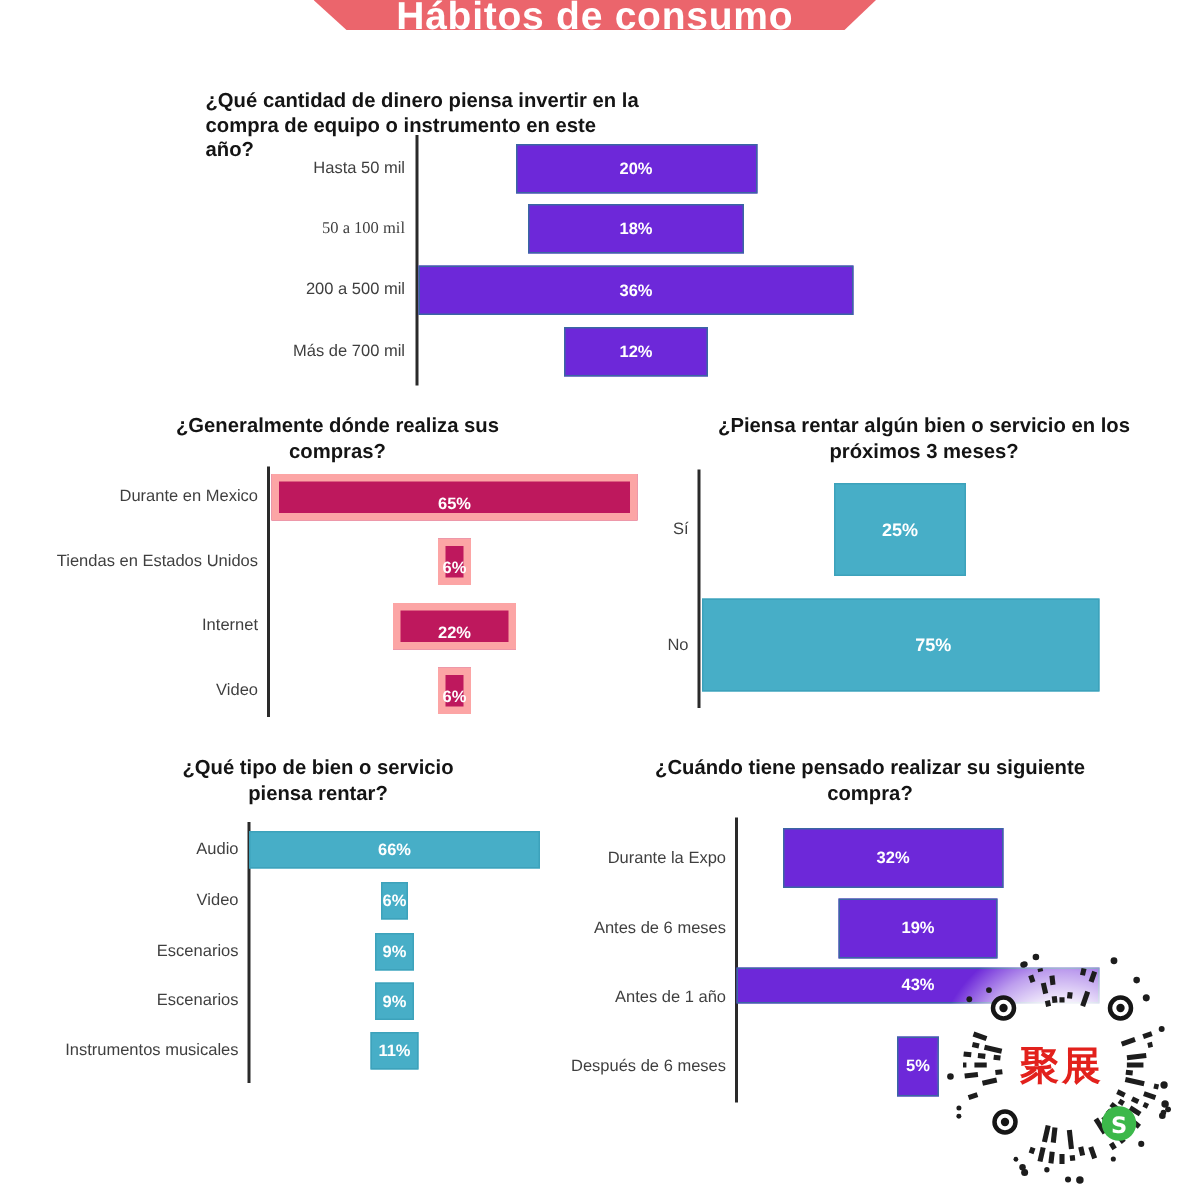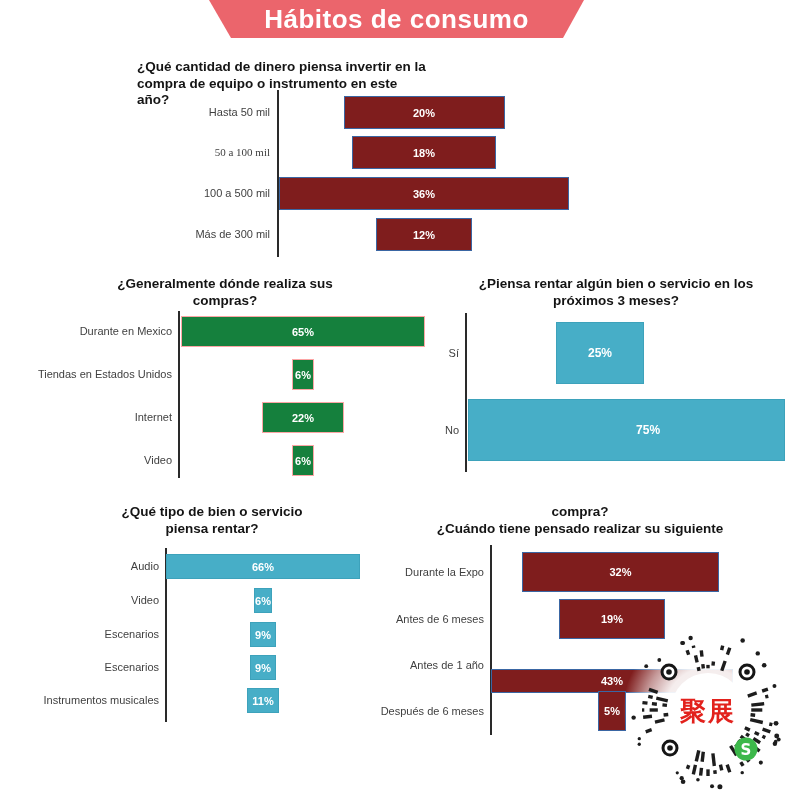--- a/index.html
+++ b/index.html
@@ -1,32 +1,32 @@
 <!DOCTYPE html>
 <html><head>
 <meta charset="utf-8">
 <style>
   html,body{margin:0;padding:0;background:#fff;font-family:"Liberation Sans",sans-serif;}
   #canvas{position:relative;width:792px;height:798px;background:#fff;overflow:hidden;}
   .chart-layer{position:absolute;left:0;top:0;width:100%;height:100%;}
   
-  .banner{position:absolute;left:209px;top:0;width:375px;height:38px;background:#eb656c;
+  .banner{position:absolute;left:209px;top:0;width:375px;height:20px;background:#eb656c;
           clip-path:polygon(0 0,100% 0,calc(100% - 21px) 100%,22px 100%);
           display:flex;align-items:center;justify-content:center;}
   .banner-text{color:#fff;font-size:26px;font-weight:bold;letter-spacing:.5px;}
   
   .chart-title{position:absolute;font-size:13.5px;font-weight:bold;color:#141414;line-height:16.5px;}
   .t-center{text-align:center;}
   .axis{position:absolute;width:2px;background:#2a2a2a;}
   .cat{position:absolute;font-size:11px;color:#3f3f3f;text-align:right;height:16px;line-height:16px;}
   .bar{position:absolute;display:flex;align-items:center;justify-content:center;box-sizing:border-box;}
   .bar span{color:#fff;font-size:11px;font-weight:bold;white-space:nowrap;}
   .bar.big span{font-size:12px;}
-  .blue{background:#7f1d1d;border:1px solid #3a66a3;}
-  .red{background:#15803d;border:1px solid #fca5a5;}
+  .blue{background:#6d28d9;border:1px solid #3a66a3;}
+  .red{background:#be185d;border:5px solid #fca5a5;align-items:flex-end;}
   .teal{background:#47aec7;border:1px solid #3da2bb;}
   
   #qr-sticker{position:absolute;left:623px;top:625px;width:170px;height:170px;}
 </style>
 </head>
 <body>
 
 <div id="canvas">
 
   <div class="banner">
@@ -34,22 +34,22 @@
   </div>
 
   <section class="chart-layer">
     <div class="chart-title" style="left:137px;top:59px;width:290px;">
       <div>¿Qué cantidad de dinero piensa invertir en la</div>
       <div>compra de equipo o instrumento en este año?</div>
     </div>
     <div class="axis" style="left:277px;top:90px;height:167px;"></div>
     <div class="cat" style="left:110px;top:104px;width:160px;">Hasta 50 mil</div>
     <div class="cat" style="left:110px;top:144px;width:160px;font-family:Liberation Serif, serif;">50 a 100 mil</div>
-    <div class="cat" style="left:110px;top:185px;width:160px;">100 a 500 mil</div>
-    <div class="cat" style="left:110px;top:226px;width:160px;">Más de 300 mil</div>
+    <div class="cat" style="left:110px;top:185px;width:160px;">200 a 500 mil</div>
+    <div class="cat" style="left:110px;top:226px;width:160px;">Más de 700 mil</div>
     <div class="bar blue" style="top: 96px; height: 33px; width: 161px; left: 343.5px;">
         <span>20%</span>
       </div>
     <div class="bar blue" style="top: 136px; height: 33px; width: 144.9px; left: 351.55px;">
         <span>18%</span>
       </div>
     <div class="bar blue" style="top: 177px; height: 33px; width: 289.8px; left: 279.1px;">
         <span>36%</span>
       </div>
     <div class="bar blue" style="top: 218px; height: 33px; width: 96.6px; left: 375.7px;">
@@ -85,21 +85,21 @@
     <div class="chart-title t-center" style="left:446px;top:276px;width:340px;">
       <div>¿Piensa rentar algún bien o servicio en los</div>
       <div>próximos 3 meses?</div>
     </div>
     <div class="axis" style="left:465px;top:313px;height:159px;"></div>
     <div class="cat" style="left:390px;top:345px;width:69px;">Sí</div>
     <div class="cat" style="left:390px;top:422px;width:69px;">No</div>
     <div class="bar teal big" style="top: 322px; height: 62px; width: 88.25px; left: 555.875px;">
         <span>25%</span>
       </div>
-    <div class="bar teal big" style="top: 399px; height: 62px; width: 317px; left: 467.625px; padding-left: 44px;">
+    <div class="bar teal big" style="top: 399px; height: 62px; width: 265px; left: 467.625px; padding-left: 44px;">
         <span>75%</span>
       </div>
   </section>
 
   <section class="chart-layer">
     <div class="chart-title t-center" style="left:82px;top:504px;width:260px;">
       <div>¿Qué tipo de bien o servicio</div>
       <div>piensa rentar?</div>
     </div>
     <div class="axis" style="left:165px;top:548px;height:174px;"></div>
@@ -120,35 +120,35 @@
     <div class="bar teal" style="top: 655px; height: 25px; width: 26.46px; left: 249.77px;">
         <span>9%</span>
       </div>
     <div class="bar teal" style="top: 688px; height: 25px; width: 32.34px; left: 246.83px;">
         <span>11%</span>
       </div>
   </section>
 
   <section class="chart-layer">
     <div class="chart-title t-center" style="left:410px;top:504px;width:340px;">
+      <div>¿Cuándo tiene pensado realizar su siguiente</div>
       <div>compra?</div>
-      <div>¿Cuándo tiene pensado realizar su siguiente</div>
     </div>
     <div class="axis" style="left:490px;top:545px;height:190px;"></div>
     <div class="cat" style="left:368px;top:564px;width:116px;">Durante la Expo</div>
     <div class="cat" style="left:368px;top:611px;width:116px;">Antes de 6 meses</div>
     <div class="cat" style="left:368px;top:657px;width:116px;">Antes de 1 año</div>
     <div class="cat" style="left:368px;top:703px;width:116px;">Después de 6 meses</div>
-    <div class="bar blue" style="top: 552px; height: 40px; width: 197px; left: 521.92px;">
+    <div class="bar blue" style="top: 552px; height: 40px; width: 147px; left: 521.92px;">
         <span>32%</span>
       </div>
     <div class="bar blue" style="top: 599px; height: 40px; width: 106.97px; left: 558.515px;">
         <span>19%</span>
       </div>
-    <div class="bar blue" style="top: 645px; height: 24px; width: 242.09px; left: 490.955px; margin-top: 24px;">
+    <div class="bar blue" style="top: 645px; height: 24px; width: 242.09px; left: 490.955px;">
         <span>43%</span>
       </div>
     <div class="bar blue" style="top: 691px; height: 40px; width: 28.15px; left: 597.925px;">
         <span>5%</span>
       </div>
   </section>
 
   <svg id="qr-sticker" viewBox="0 0 170 170" xmlns="http://www.w3.org/2000/svg">
     <defs>
       <radialGradient id="glow" cx="50%" cy="50%" r="50%">

